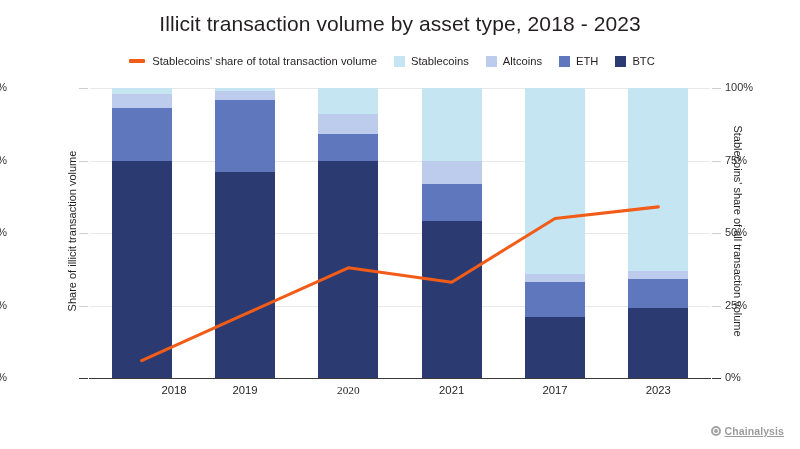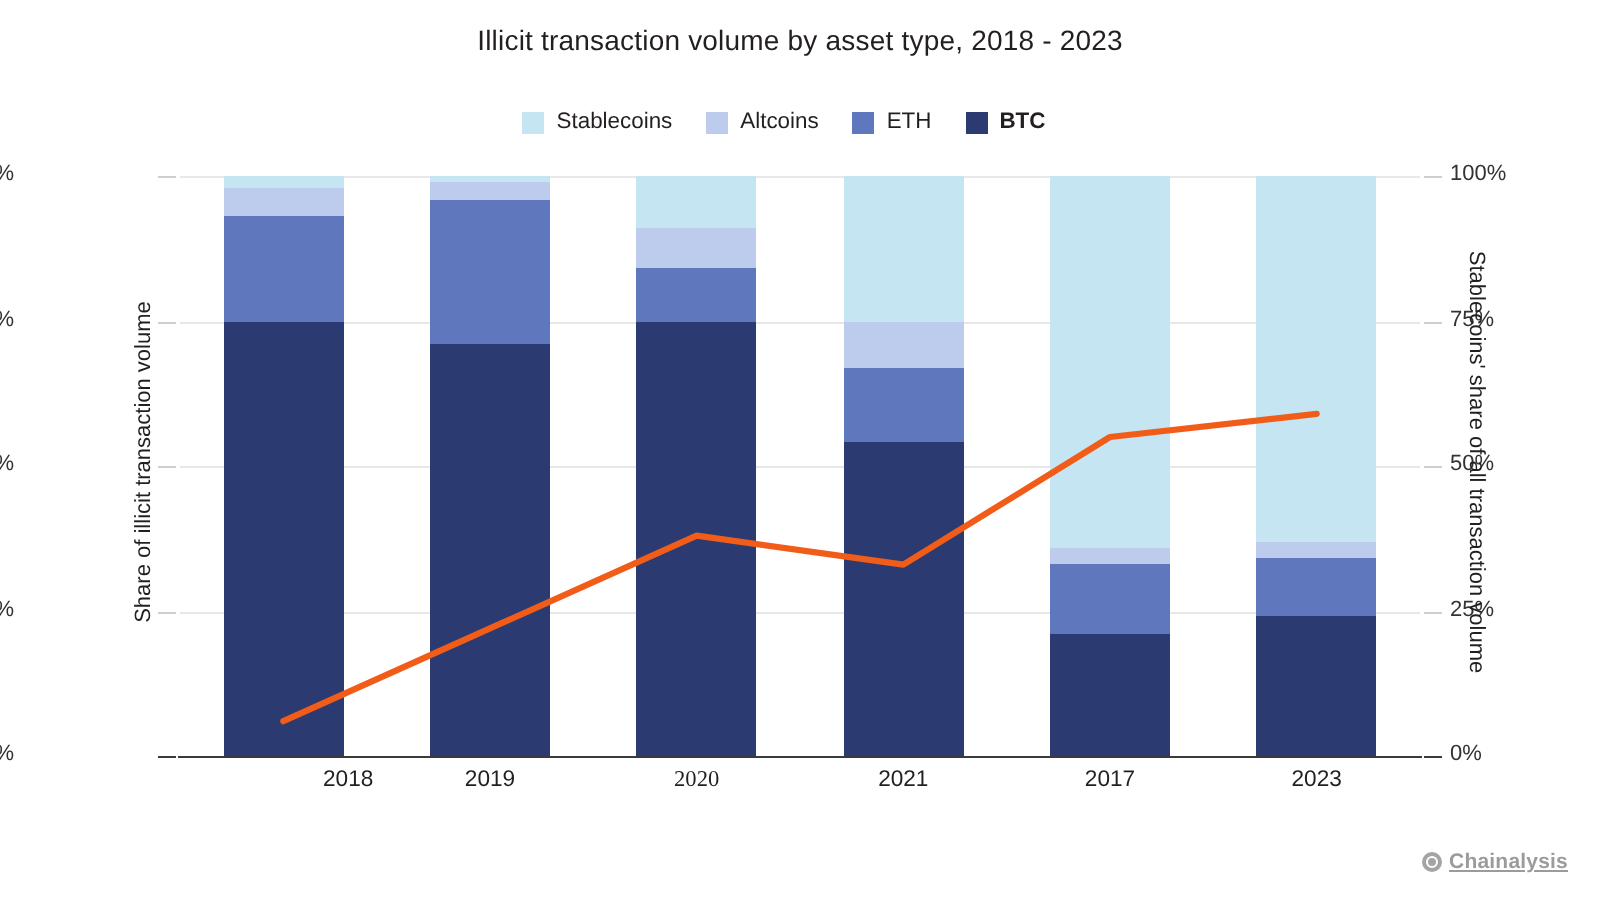--- a/index.html
+++ b/index.html
@@ -2,31 +2,31 @@
 <html><head>
 <meta charset="utf-8">
 <style>
   html,body{margin:0;padding:0;}
   body{width:800px;height:449px;background:#ffffff;font-family:"Liberation Sans",sans-serif;overflow:hidden;}
   #stage{position:relative;width:800px;height:449px;background:#fff;}
 
   
   #chart-title{
     position:absolute;left:0;top:12px;width:800px;text-align:center;
-    font-size:14px;color:#231f20;letter-spacing:.1px;font-weight:400;
+    font-size:21px;color:#231f20;letter-spacing:.1px;font-weight:400;
   }
 
   
   #legend{
     position:absolute;left:0;top:55px;width:800px;
     display:flex;justify-content:center;align-items:center;gap:0px;
     font-size:11.2px;color:#231f20;
   }
   .leg-item{display:flex;align-items:center;margin-right:17px;white-space:nowrap;}
-  .leg-item:last-child{margin-right:16px;font-weight:bold;}
+  .leg-item:last-child{margin-right:16px;}
   .leg-swatch{width:11px;height:11px;margin-right:6px;flex:0 0 auto;}
   .leg-line{width:16px;height:3.4px;margin-right:7px;border-radius:1px;flex:0 0 auto;}
 
   
   #plot{
     position:absolute;left:90px;top:88px;width:620px;height:290px;
   }
   .gridline{position:absolute;left:0;width:100%;height:1px;background:#e8e8e8;}
   .axis-bottom{position:absolute;left:-1px;top:290px;width:622px;height:1.4px;background:#3a3a3a;}
 
@@ -77,20 +77,24 @@
   #watermark .wm-text{font-size:10.5px;font-weight:bold;color:#5f5f5f;letter-spacing:.1px;text-decoration:underline;}
 </style>
 </head>
 <body>
 
 <div id="stage">
 
   <div id="chart-title">Illicit transaction volume by asset type, 2018 - 2023</div>
 
   <div id="legend">
+      <div class="leg-item">
+        <span class="leg-line" style="background: rgb(242, 92, 25);"></span>
+        <span>Stablecoins' share of total transaction volume</span>
+      </div>
       <div class="leg-item">
         <span class="leg-swatch" style="background: rgb(197, 229, 242);"></span>
         <span>Stablecoins</span>
       </div>
       <div class="leg-item">
         <span class="leg-swatch" style="background: rgb(189, 203, 236);"></span>
         <span>Altcoins</span>
       </div>
       <div class="leg-item">
         <span class="leg-swatch" style="background: rgb(95, 119, 189);"></span>

